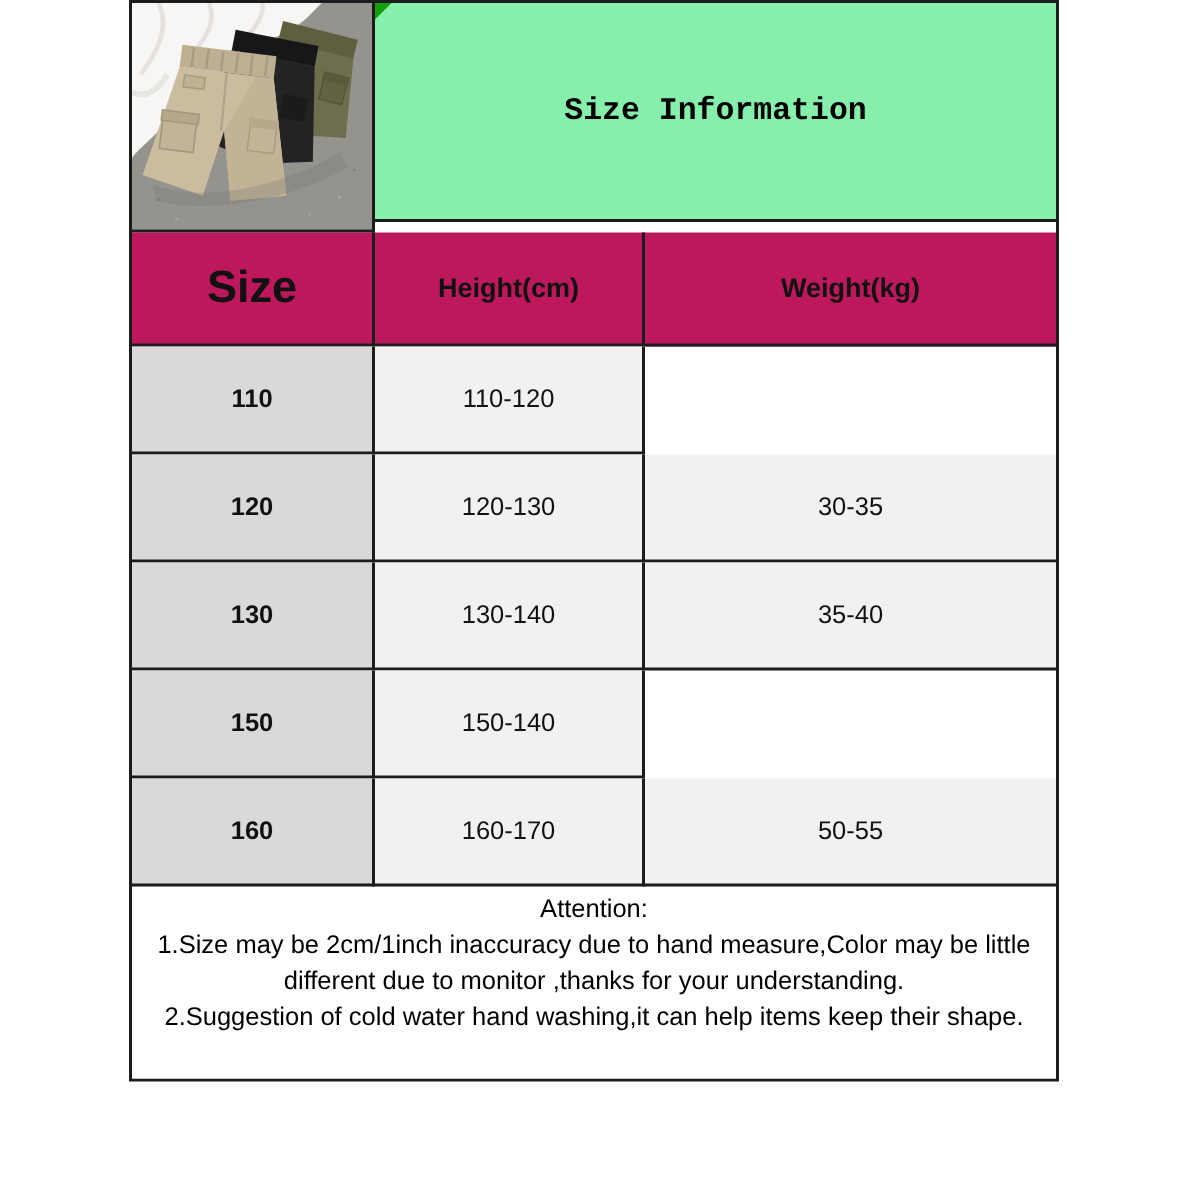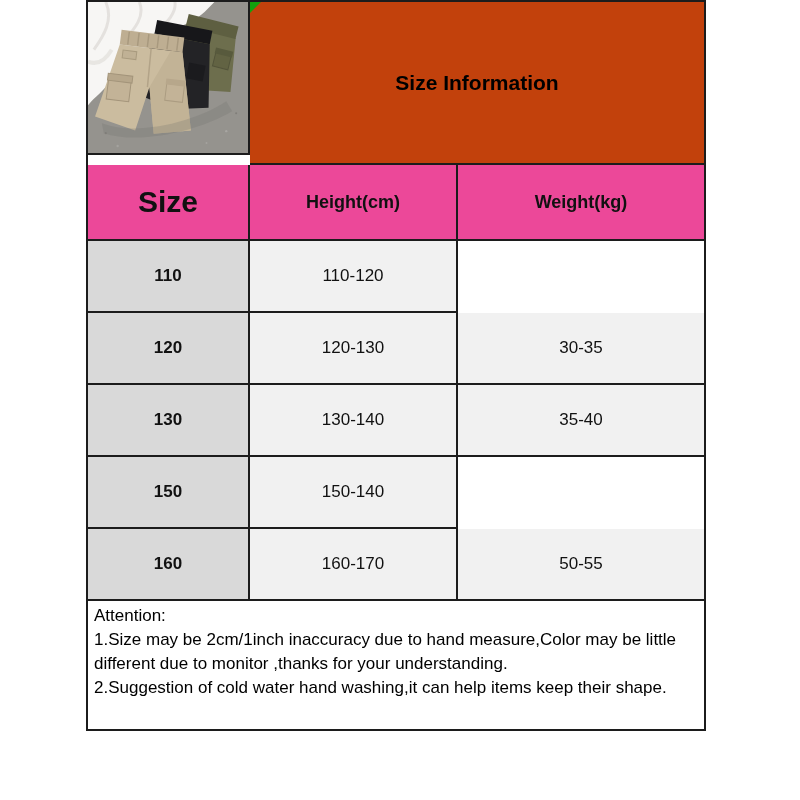--- a/index.html
+++ b/index.html
@@ -22,57 +22,59 @@
   .row { display: flex; }
   .cell {
     box-sizing: border-box;
     border-right: 2px solid #1c1c1c;
     border-bottom: 2px solid #1c1c1c;
     display: flex; align-items: center; justify-content: center;
     text-align: center;
   }
   .cell.last { border-right: none; }
   .col1 { width: 162px; }
-  .col2 { width: 208px; }
+  .col2 { width: 180px; }
   .col3 { flex: 1; }
 
   
   .photo-cell { height: 153px; padding: 0; overflow: hidden; background: #999792; }
   .photo-cell svg { display: block; width: 100%; height: 100%; }
   .info-cell {
-    height: 163px;
-    background: #c2410c;
+    height: 146px;
+    background: #86efac;
     position: relative;
+    font-family: Liberation Mono, monospace;
   }
   .info-title { font-size: 21px; font-weight: bold; color: #000; }
   .corner-flag {
     position: absolute; top: 0; left: 0;
     width: 0; height: 0;
     border-top: 11px solid #12a10d;
     border-right: 11px solid transparent;
   }
 
   
-  .head-cell { height: 76px; background: #ec4899; font-weight: bold; }
+  .head-cell { height: 76px; background: #be185d; font-weight: bold; }
   .size-head { font-size: 30px; }
   .col-head { font-size: 18px; }
 
   
   .data-cell { height: 72px; background: #f1f1f1; font-size: 17px; }
   .size-val { background: #d9d9d9; font-weight: bold; }
 
   
   .attention {
     box-sizing: border-box;
     height: 128px;
     background: #ffffff;
     padding: 3px 6px;
     font-size: 17px;
     line-height: 1.42;
     color: #000;
+    text-align: center;
   }
   .attention p { margin: 0; }
 </style>
 </head>
 <body>
 
 <div class="sheet">
 
   <div class="row">
     <div class="cell col1 photo-cell">

